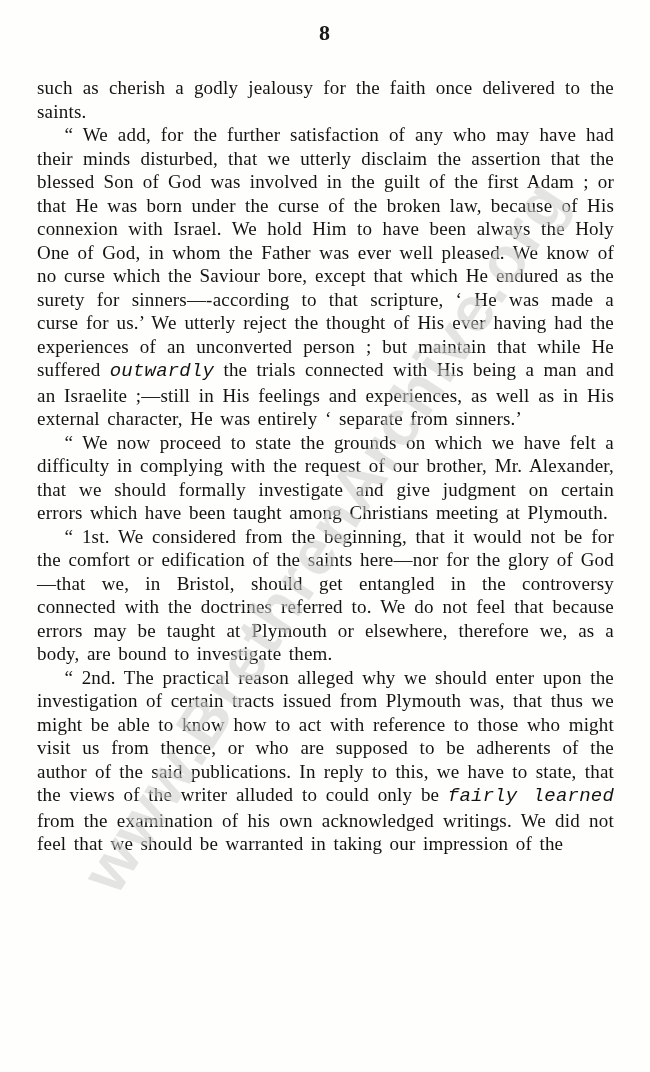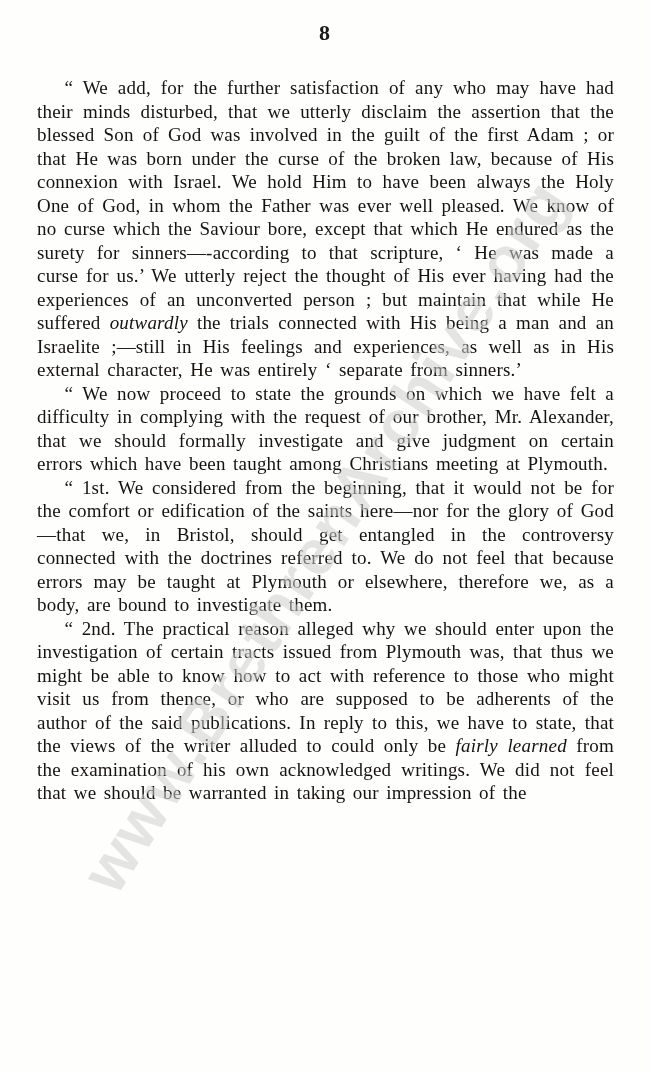--- a/index.html
+++ b/index.html
@@ -40,20 +40,21 @@
   }
   .text-block p {
     margin: 0;
     padding: 0;
   }
   .text-block p.indent {
     text-indent: 1.45em;
   }
   .text-block em {
     font-style: italic;
+    font-family: Liberation Mono, monospace;
   }
   .watermark-layer {
     position: absolute;
     top: 0;
     left: 0;
     width: 650px;
     height: 1072px;
     display: flex;
     align-items: center;
     justify-content: center;
@@ -70,20 +71,21 @@
     color: rgba(205, 205, 205, 0.55);
   }
 </style>
 </head>
 <body>
 
 <div class="page">
   <div class="page-number">8</div>
 
   <div class="text-block">
+      <p><span>such as cherish a godly jealousy for the faith once delivered to the saints.</span></p>
       <p class="indent"><span>“ We add, for the further satisfaction of any who may have had their minds disturbed, that we utterly disclaim the assertion that the blessed Son of God was involved in the guilt of the first Adam ; or that He was born under the curse of the broken law, because of His connexion with Israel. We hold Him to have been always the Holy One of God, in whom the Father was ever well pleased. We know of no curse which the Saviour bore, except that which He endured as the surety for sinners—-according to that scripture, ‘ He was made a curse for us.’ We utterly reject the thought of His ever having had the experiences of an unconverted person ; but maintain that while He suffered </span><em>outwardly</em><span> the trials connected with His being a man and an Israelite ;—still in His feelings and experiences, as well as in His external character, He was entirely ‘ separate from sinners.’</span></p>
       <p class="indent"><span>“ We now proceed to state the grounds on which we have felt a difficulty in complying with the request of our brother, Mr. Alexander, that we should formally investigate and give judgment on certain errors which have been taught among Christians meeting at Plymouth.</span></p>
       <p class="indent"><span>“ 1st. We considered from the beginning, that it would not be for the comfort or edification of the saints here—nor for the glory of God—that we, in Bristol, should get entangled in the controversy connected with the doctrines referred to. We do not feel that because errors may be taught at Plymouth or elsewhere, therefore we, as a body, are bound to investigate them.</span></p>
       <p class="indent"><span>“ 2nd. The practical reason alleged why we should enter upon the investigation of certain tracts issued from Plymouth was, that thus we might be able to know how to act with reference to those who might visit us from thence, or who are supposed to be adherents of the author of the said publications. In reply to this, we have to state, that the views of the writer alluded to could only be </span><em>fairly learned</em><span> from the examination of his own acknowledged writings. We did not feel that we should be warranted in taking our impression of the</span></p>
     </div>
 
   <div class="watermark-layer">
     <div class="watermark-text">www.BrethrenArchive.org</div>
   </div>
 </div>

